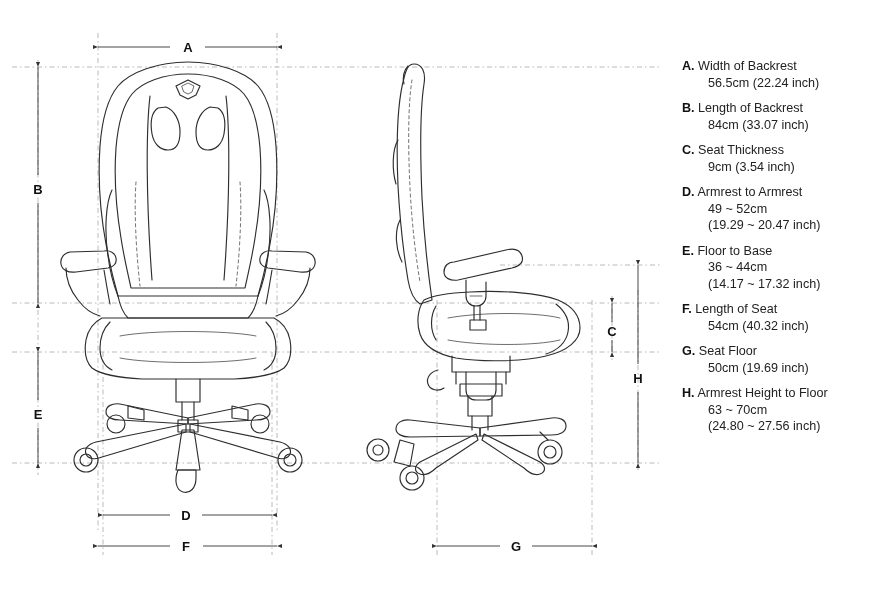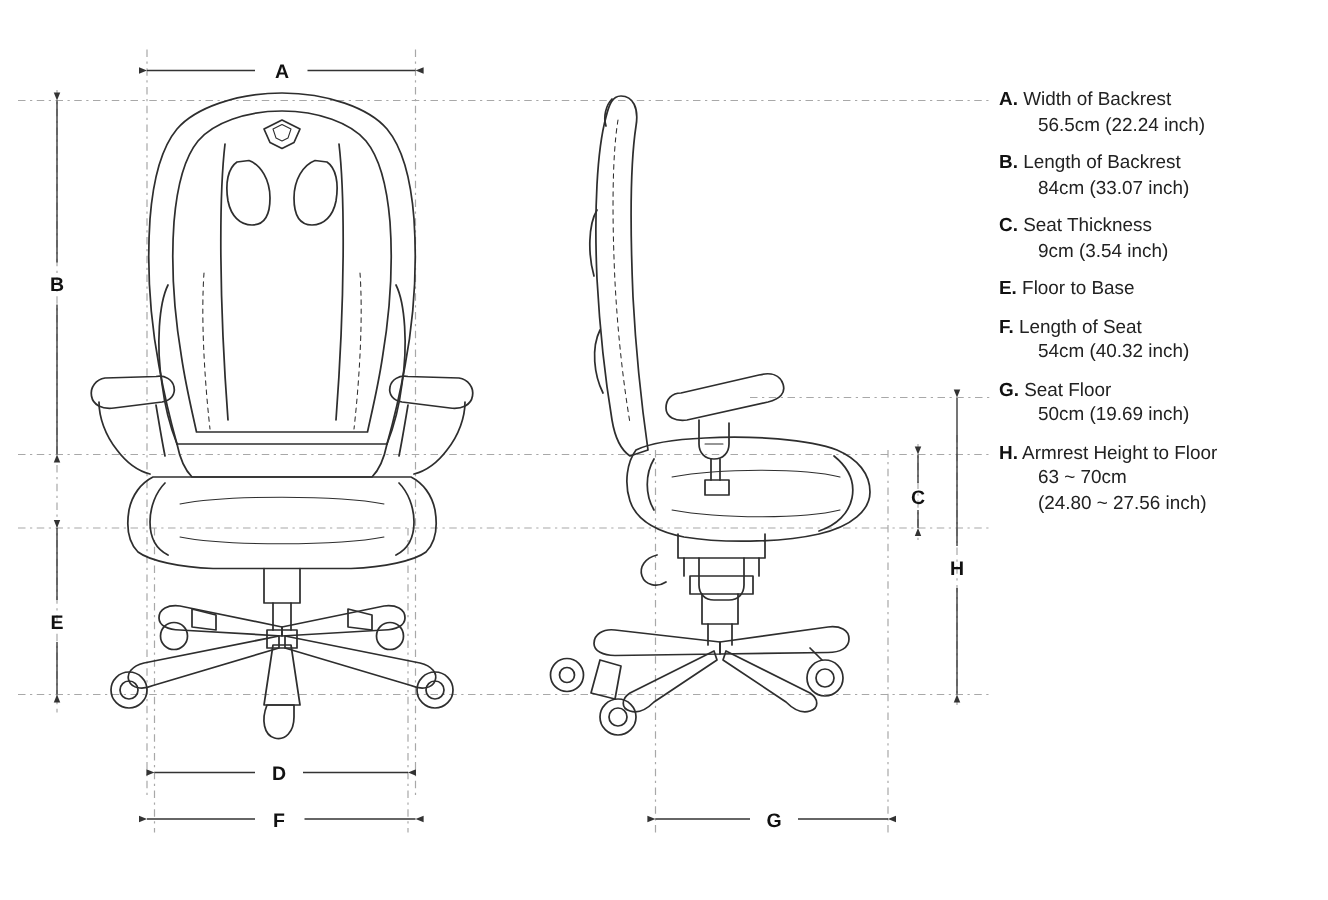--- a/index.html
+++ b/index.html
@@ -27,21 +27,21 @@
     top: 0;
     width: 670px;
     height: 600px;
   }
   #drawing svg {
     display: block;
   }
   
   #legend {
     position: absolute;
-    left: 666px;
+    left: 682px;
     top: 58px;
     width: 200px;
   }
   .legend-item {
     display: block;
     margin-bottom: 9px;
     font-size: 12.6px;
     line-height: 16.5px;
     color: #222222;
   }
@@ -274,24 +274,32 @@
       <span class="legend-title">Length of Backrest</span>
       <span class="legend-value">84cm (33.07 inch)</span>
     </div>
 
     <div class="legend-item">
       <span class="legend-key">C.</span>
       <span class="legend-title">Seat Thickness</span>
       <span class="legend-value">9cm (3.54 inch)</span>
     </div>
 
+    <div class="legend-item">
+      <span class="legend-key">D.</span>
+      <span class="legend-title">Armrest to Armrest</span>
+      <span class="legend-value">49 ~ 52cm
+(19.29 ~ 20.47 inch)</span>
+    </div>
 
     <div class="legend-item">
       <span class="legend-key">E.</span>
       <span class="legend-title">Floor to Base</span>
+      <span class="legend-value">36 ~ 44cm
+(14.17 ~ 17.32 inch)</span>
     </div>
 
     <div class="legend-item">
       <span class="legend-key">F.</span>
       <span class="legend-title">Length of Seat</span>
       <span class="legend-value">54cm (40.32 inch)</span>
     </div>
 
     <div class="legend-item">
       <span class="legend-key">G.</span>

